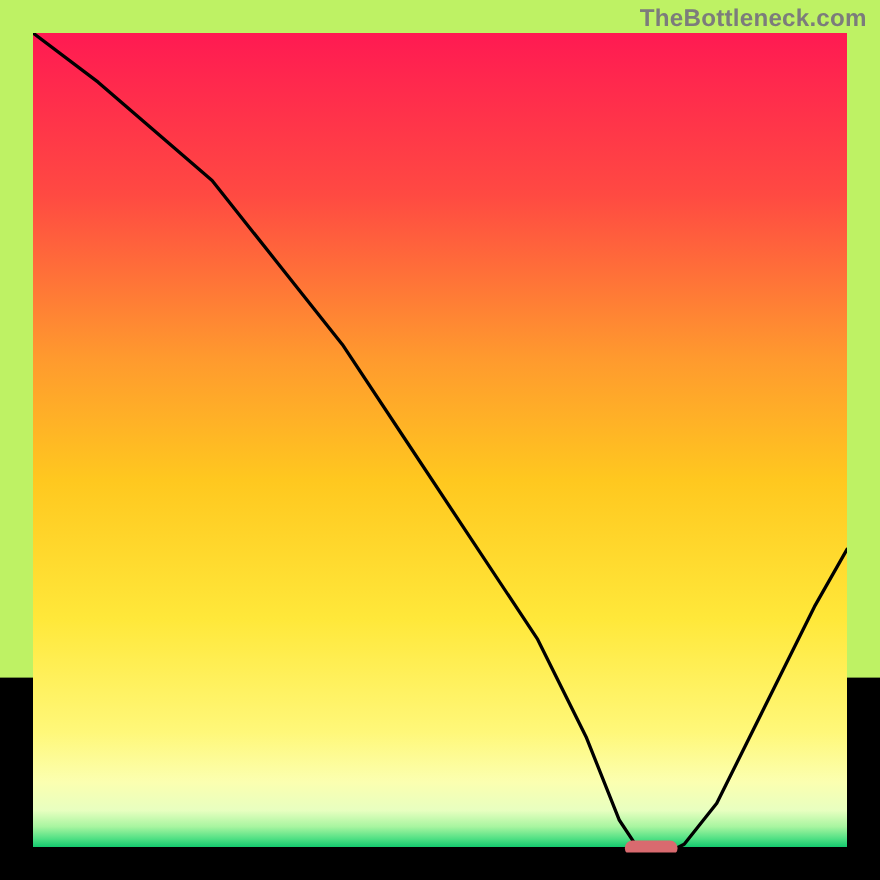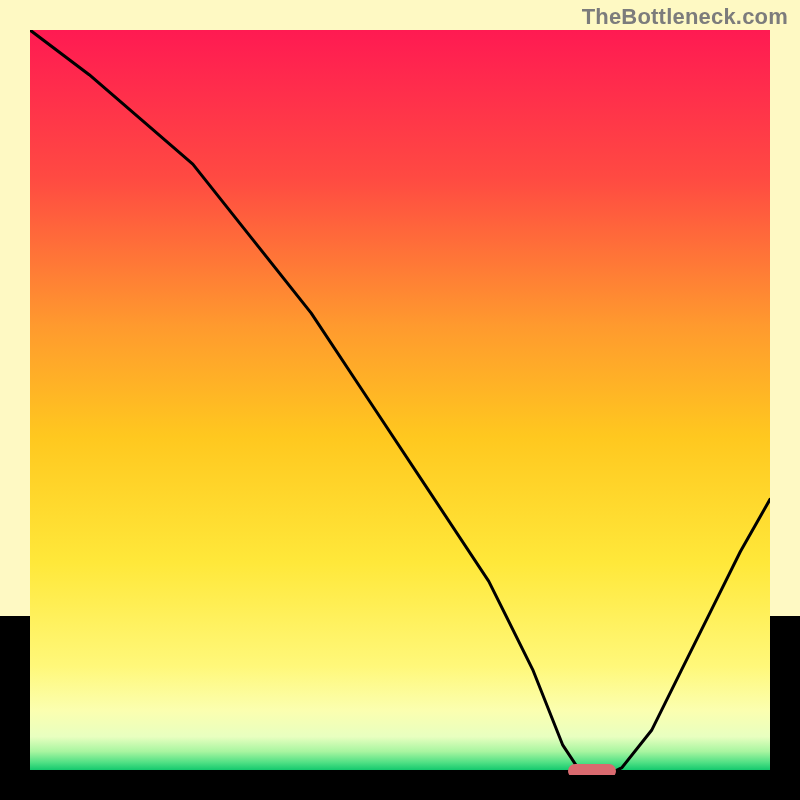--- a/index.html
+++ b/index.html
@@ -7,21 +7,21 @@
     padding: 0;
     width: 800px;
     height: 800px;
     background: #000;
     font-family: Arial, Helvetica, sans-serif;
   }
   .frame {
     position: relative;
     width: 800px;
     height: 616px;
-    background: #fef9c3;
+    background: #bef264;
     text-align: center;
   }
   .watermark {
     position: absolute;
     top: 4px;
     right: 12px;
     color: #7c7c7c;
     font-size: 22px;
     font-weight: 600;
     letter-spacing: 0.2px;

